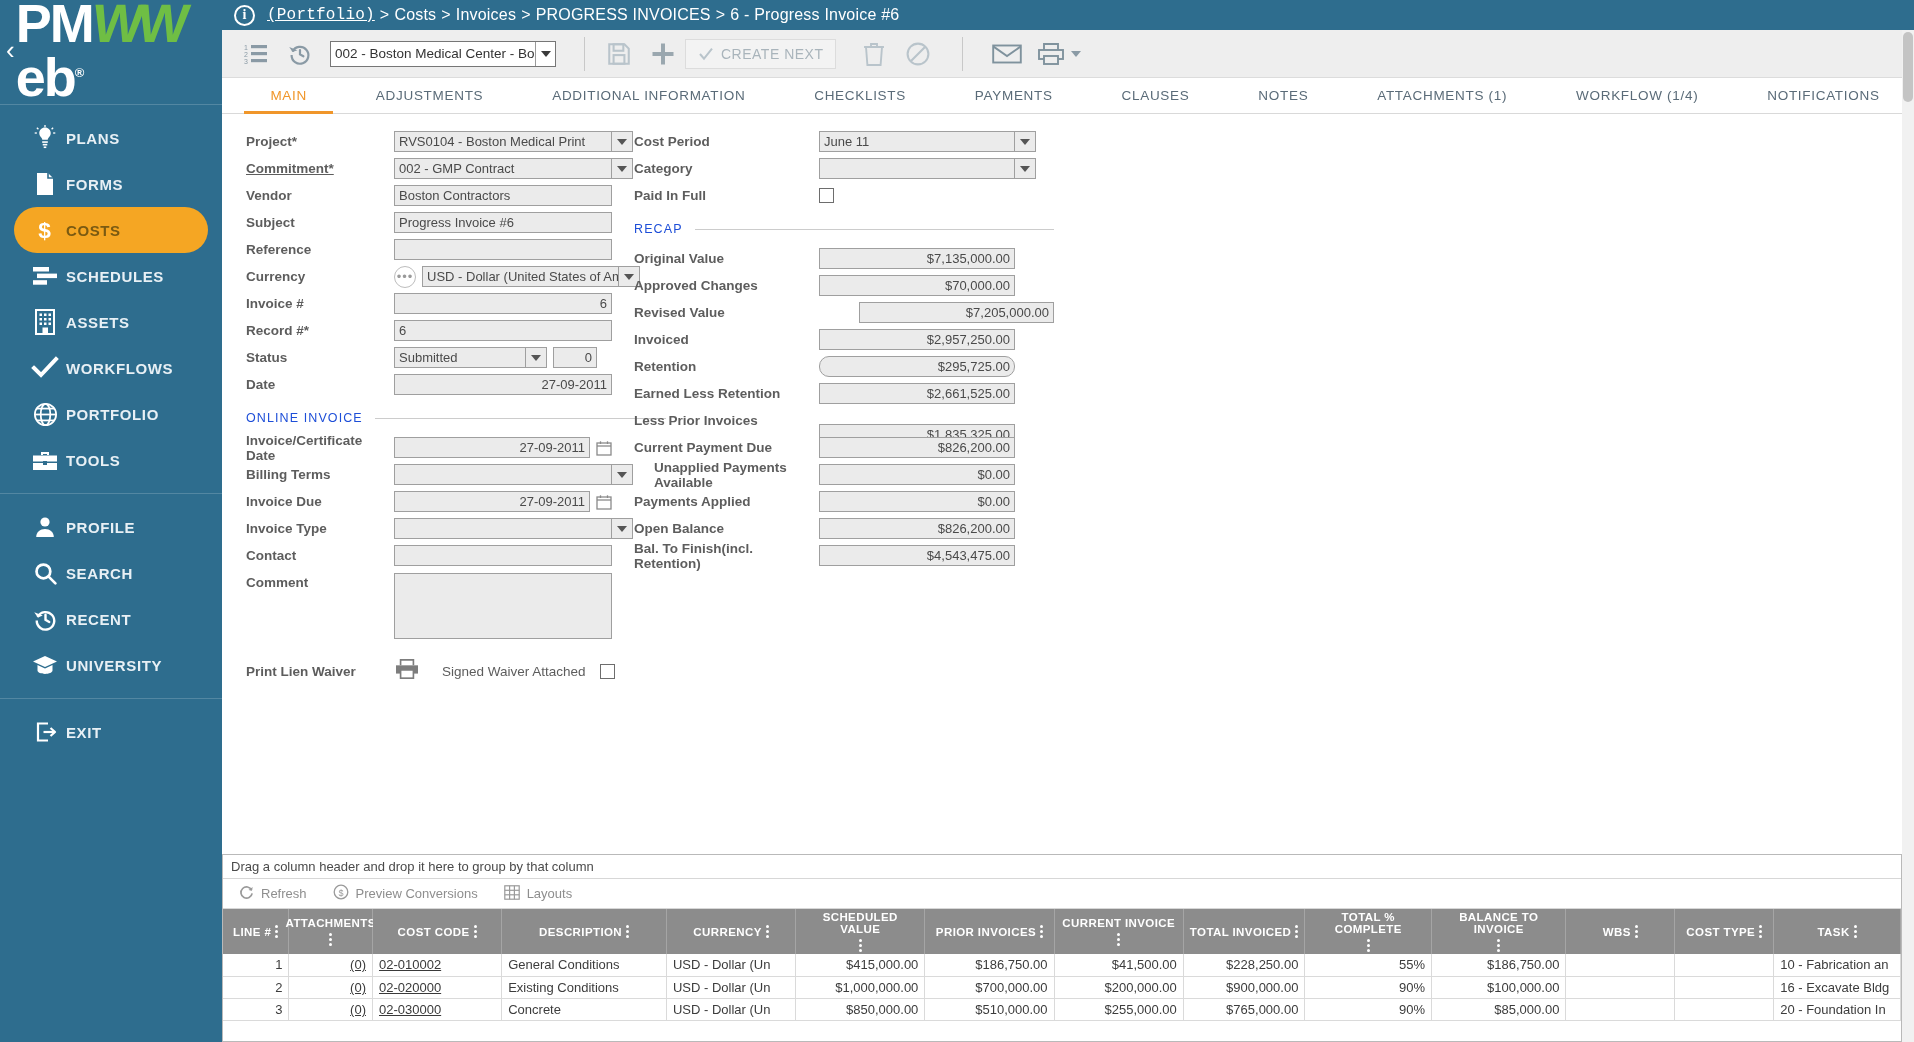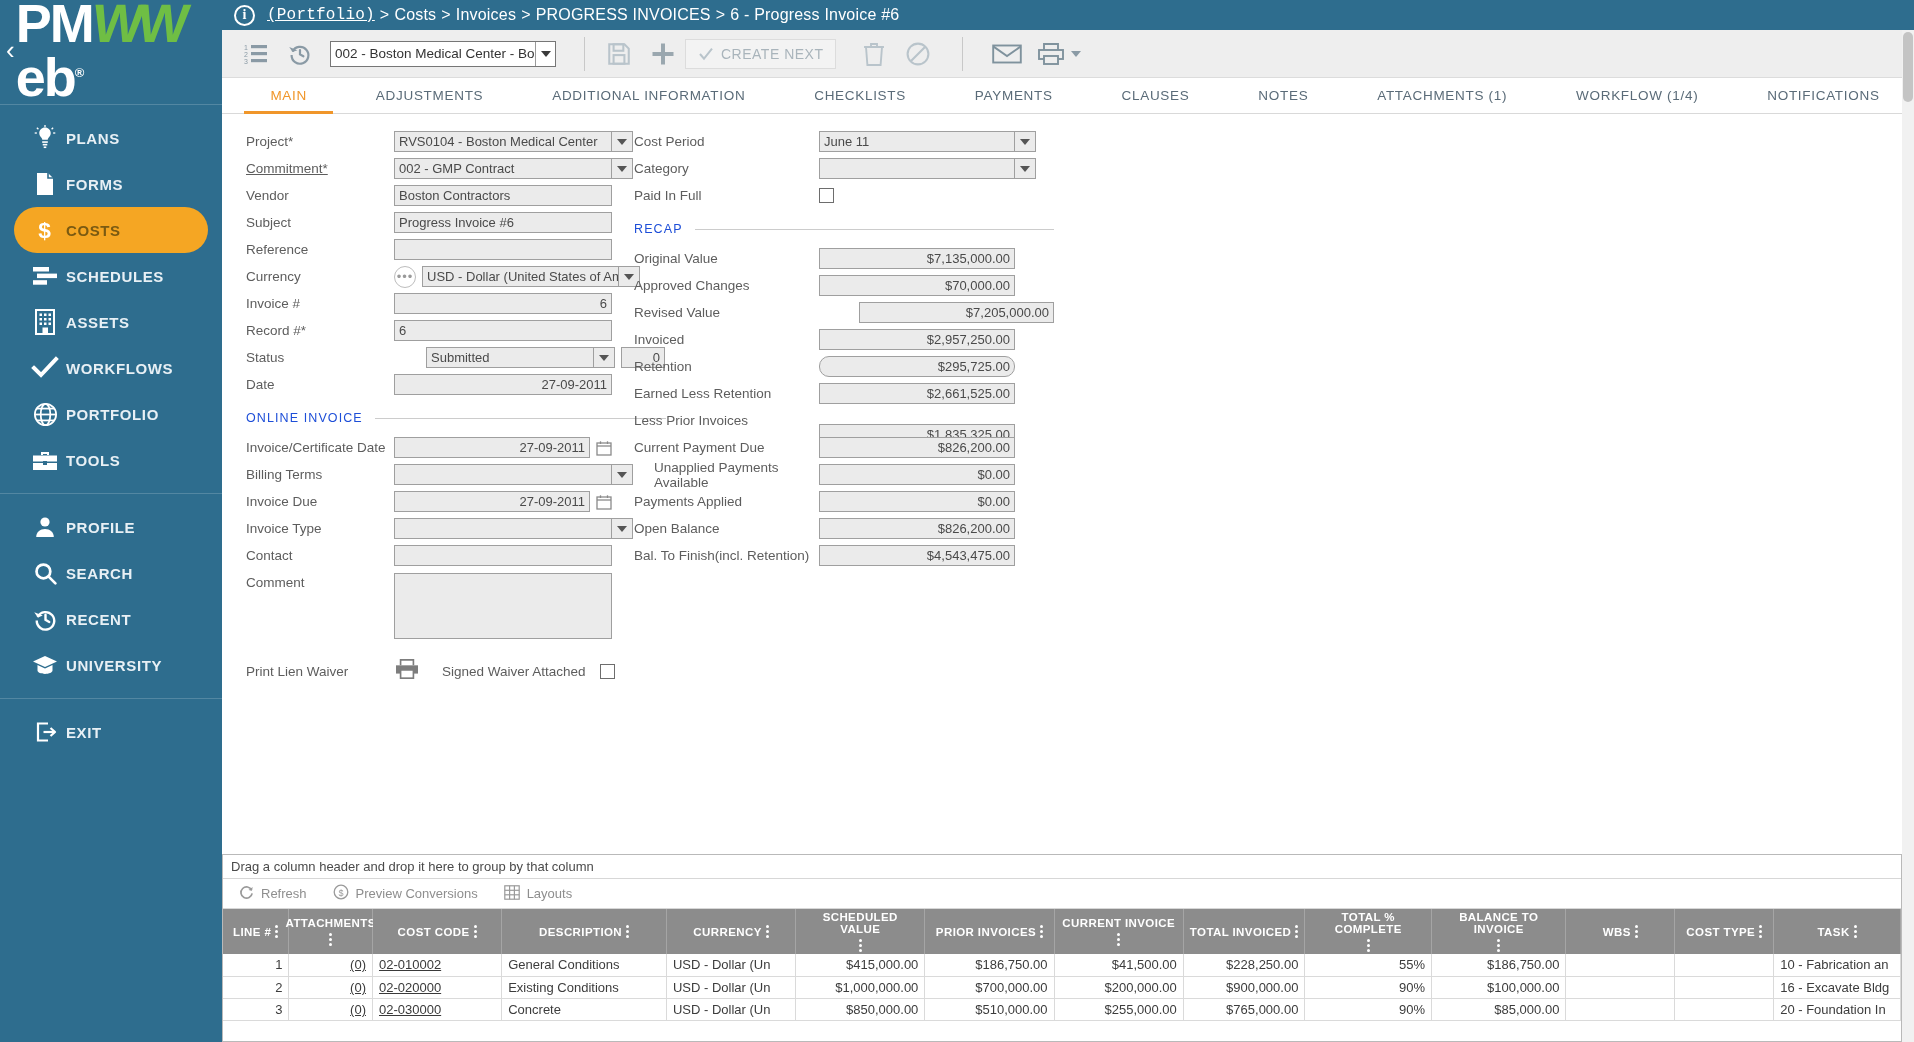--- a/index.html
+++ b/index.html
@@ -110,21 +110,21 @@
     content: ""; position: absolute; left: 8%; right: 8%; bottom: -1px;
     height: 3px; background: #f0962a;
   }
 
   
   .form-area { position: relative; flex: 1; padding: 18px 0 0 0; overflow:hidden;}
   .col-left { position: absolute; left: 24px; top: 14px; width: 420px; }
   .col-right { position: absolute; left: 412px; top: 14px; width: 420px; }
 
   .frow { display: flex; align-items: center; height: 27px; margin-bottom: 0px; }
-  .flabel { font-size: 13.5px; color: #5d5d5d; width: 148px; min-width:148px; }
+  .flabel { font-size: 13.5px; color: #5d5d5d; width: 148px; min-width:148px;font-weight:bold; }
   .flabel.req-underline { text-decoration: underline; }
   .finput {
     height: 21px; background: #ebebeb; border: 1px solid #9f9f9f;
     font-size: 13px; color: #4a4a4a; display: flex; align-items: center;
     padding: 0 4px; overflow: hidden; white-space: nowrap;
   }
   .finput.w218 { width: 218px; }
   .finput.right { justify-content: flex-end; }
   .dd-btn {
     width: 21px; height: 21px; background: #ebebeb; border: 1px solid #9f9f9f;
@@ -478,21 +478,21 @@
       <div class="tab">
           <span>NOTIFICATIONS</span>
         </div>
     </div>
 
     <div class="form-area">
 
       <div class="col-left">
         <div class="frow">
           <span class="flabel">Project*</span>
-          <span class="finput w218">RVS0104 - Boston Medical Center</span>
+          <span class="finput w218">RVS0104 - Boston Medical Print</span>
           <span class="dd-btn">
               <span class="dd-inner"></span>
             </span>
         </div>
         <div class="frow">
           <span class="flabel req-underline">Commitment*</span>
           <span class="finput w218">002 - GMP Contract</span>
           <span class="dd-btn">
               <span class="dd-inner"></span>
             </span>
@@ -520,21 +520,21 @@
         <div class="frow">
           <span class="flabel">Invoice #</span>
           <span class="finput w218 right">6</span>
         </div>
         <div class="frow">
           <span class="flabel">Record #*</span>
           <span class="finput w218">6</span>
         </div>
         <div class="frow">
           <span class="flabel">Status</span>
-          <span class="finput" style="width:168px;margin-left:32px;">Submitted</span>
+          <span class="finput" style="width:132px;">Submitted</span>
           <span class="dd-btn">
               <span class="dd-inner"></span>
             </span>
           <span class="finput right" style="width:44px; margin-left:6px;">0</span>
         </div>
         <div class="frow">
           <span class="flabel">Date</span>
           <span class="finput w218 right">27-09-2011</span>
         </div>
 

